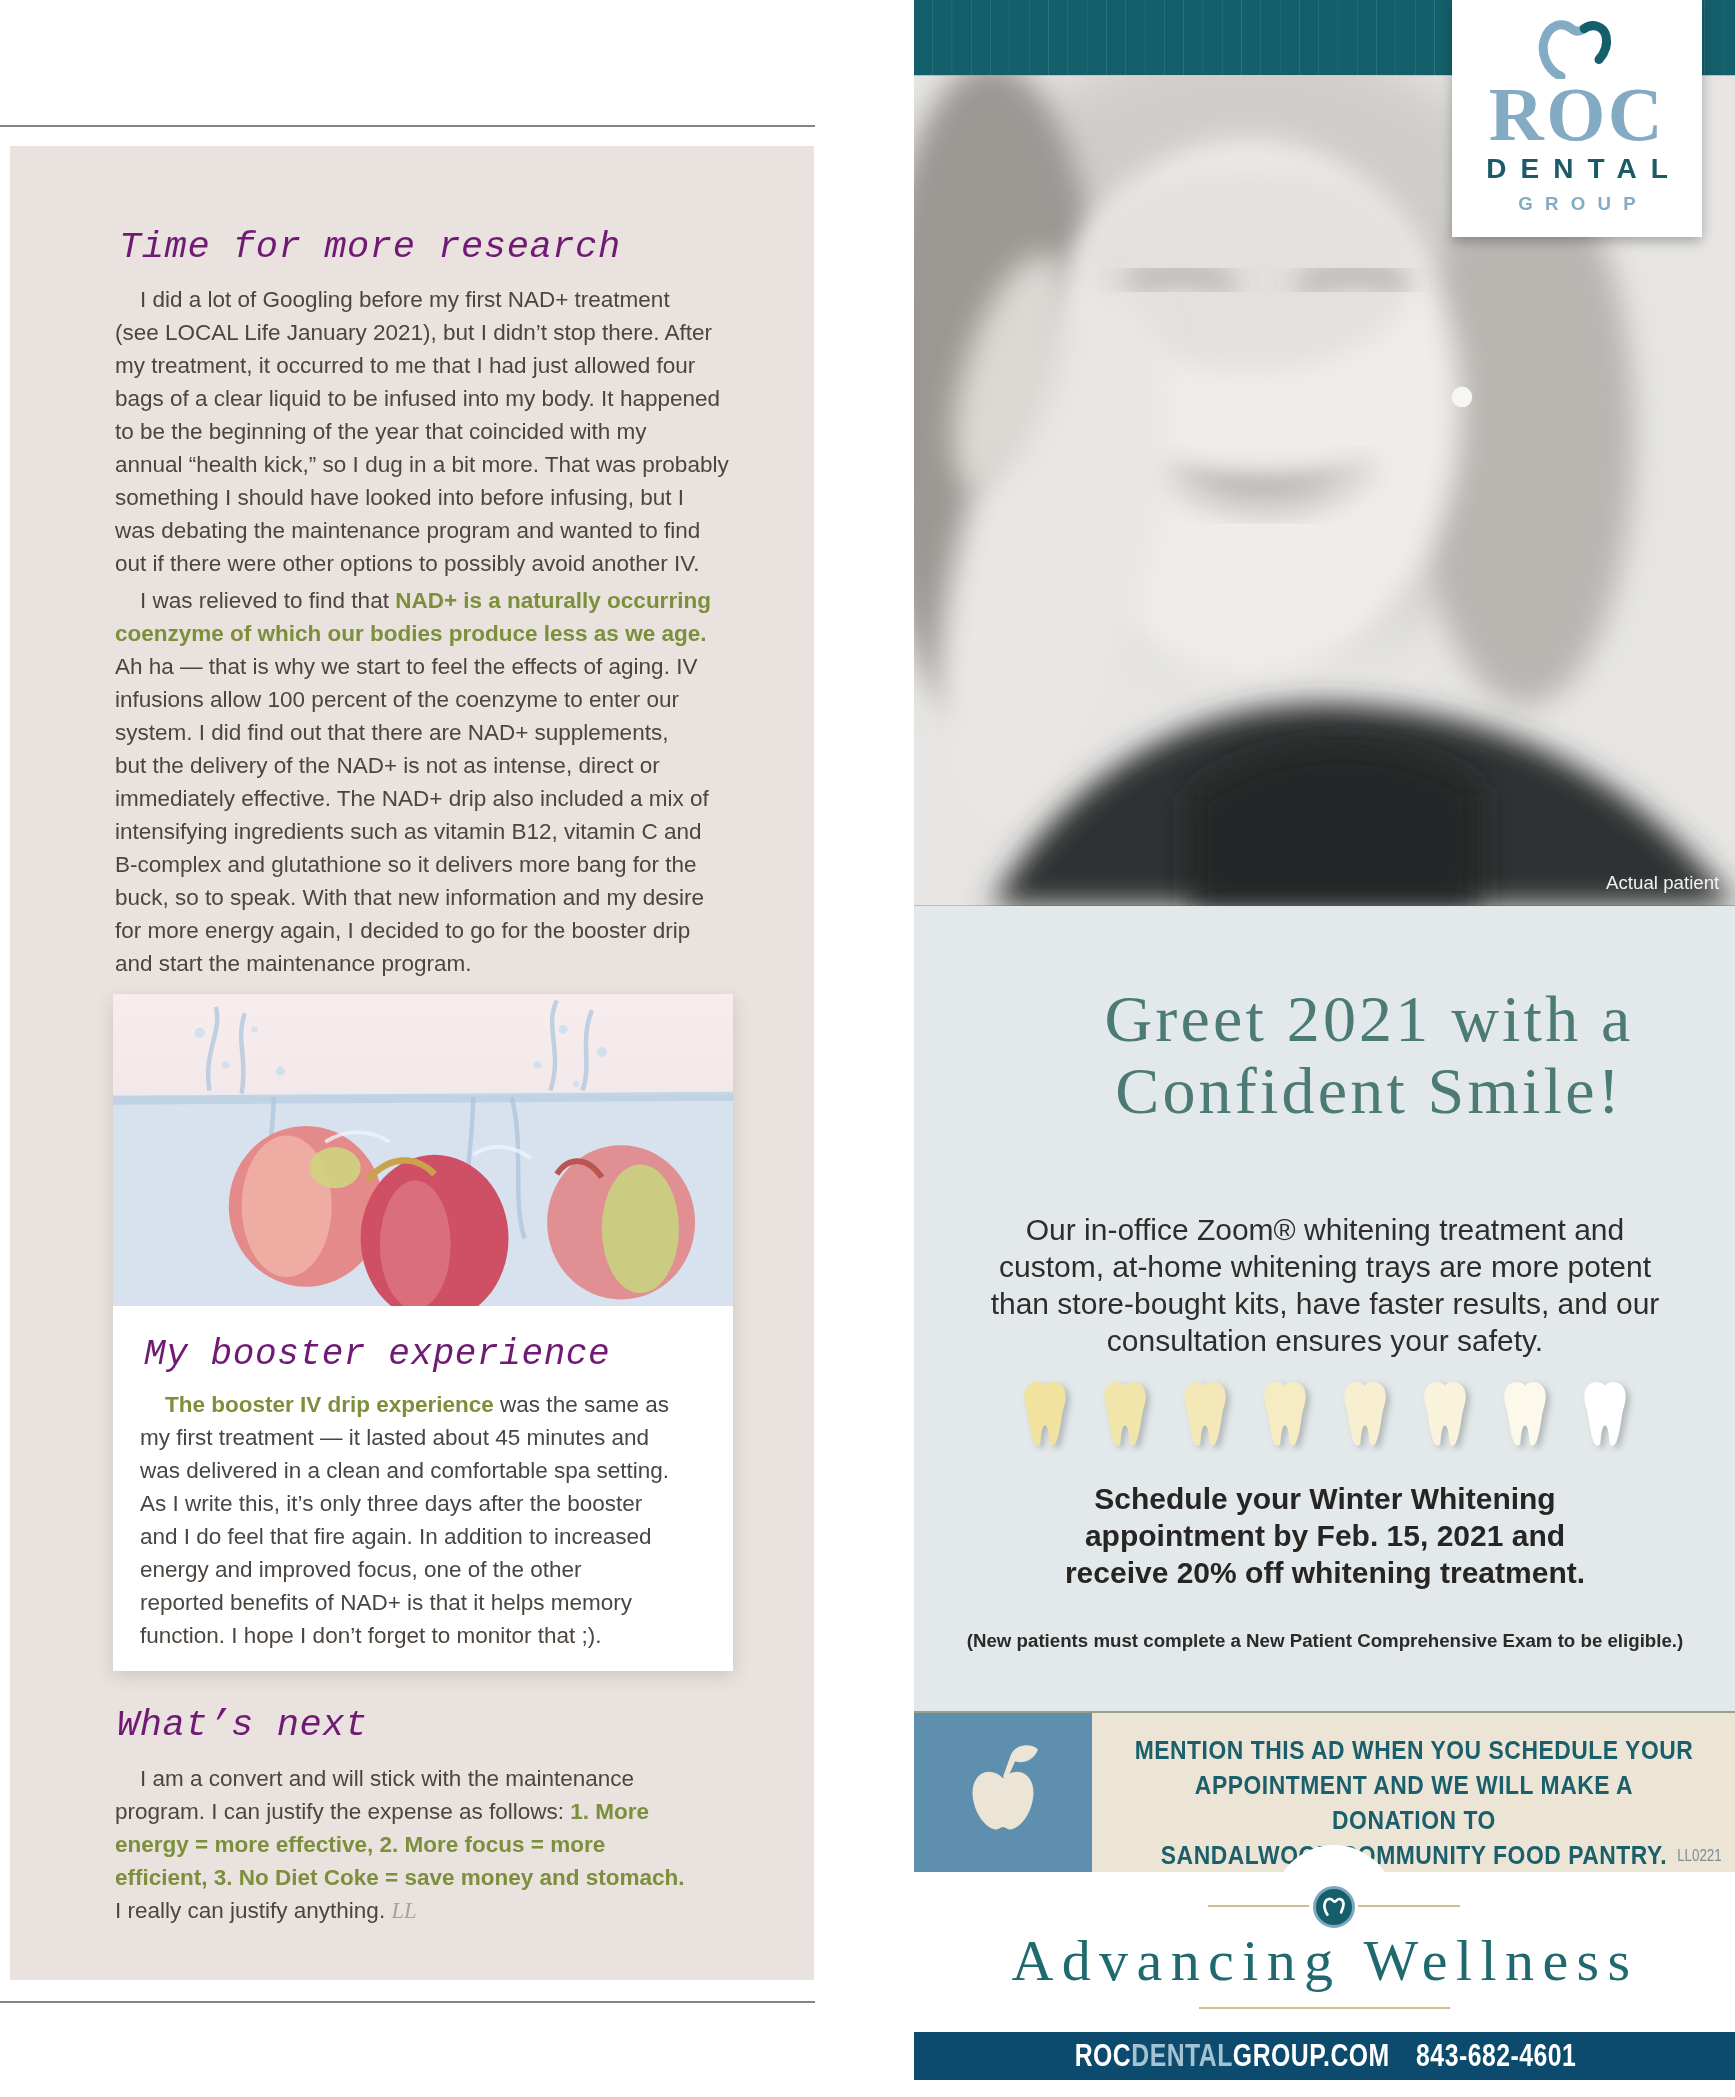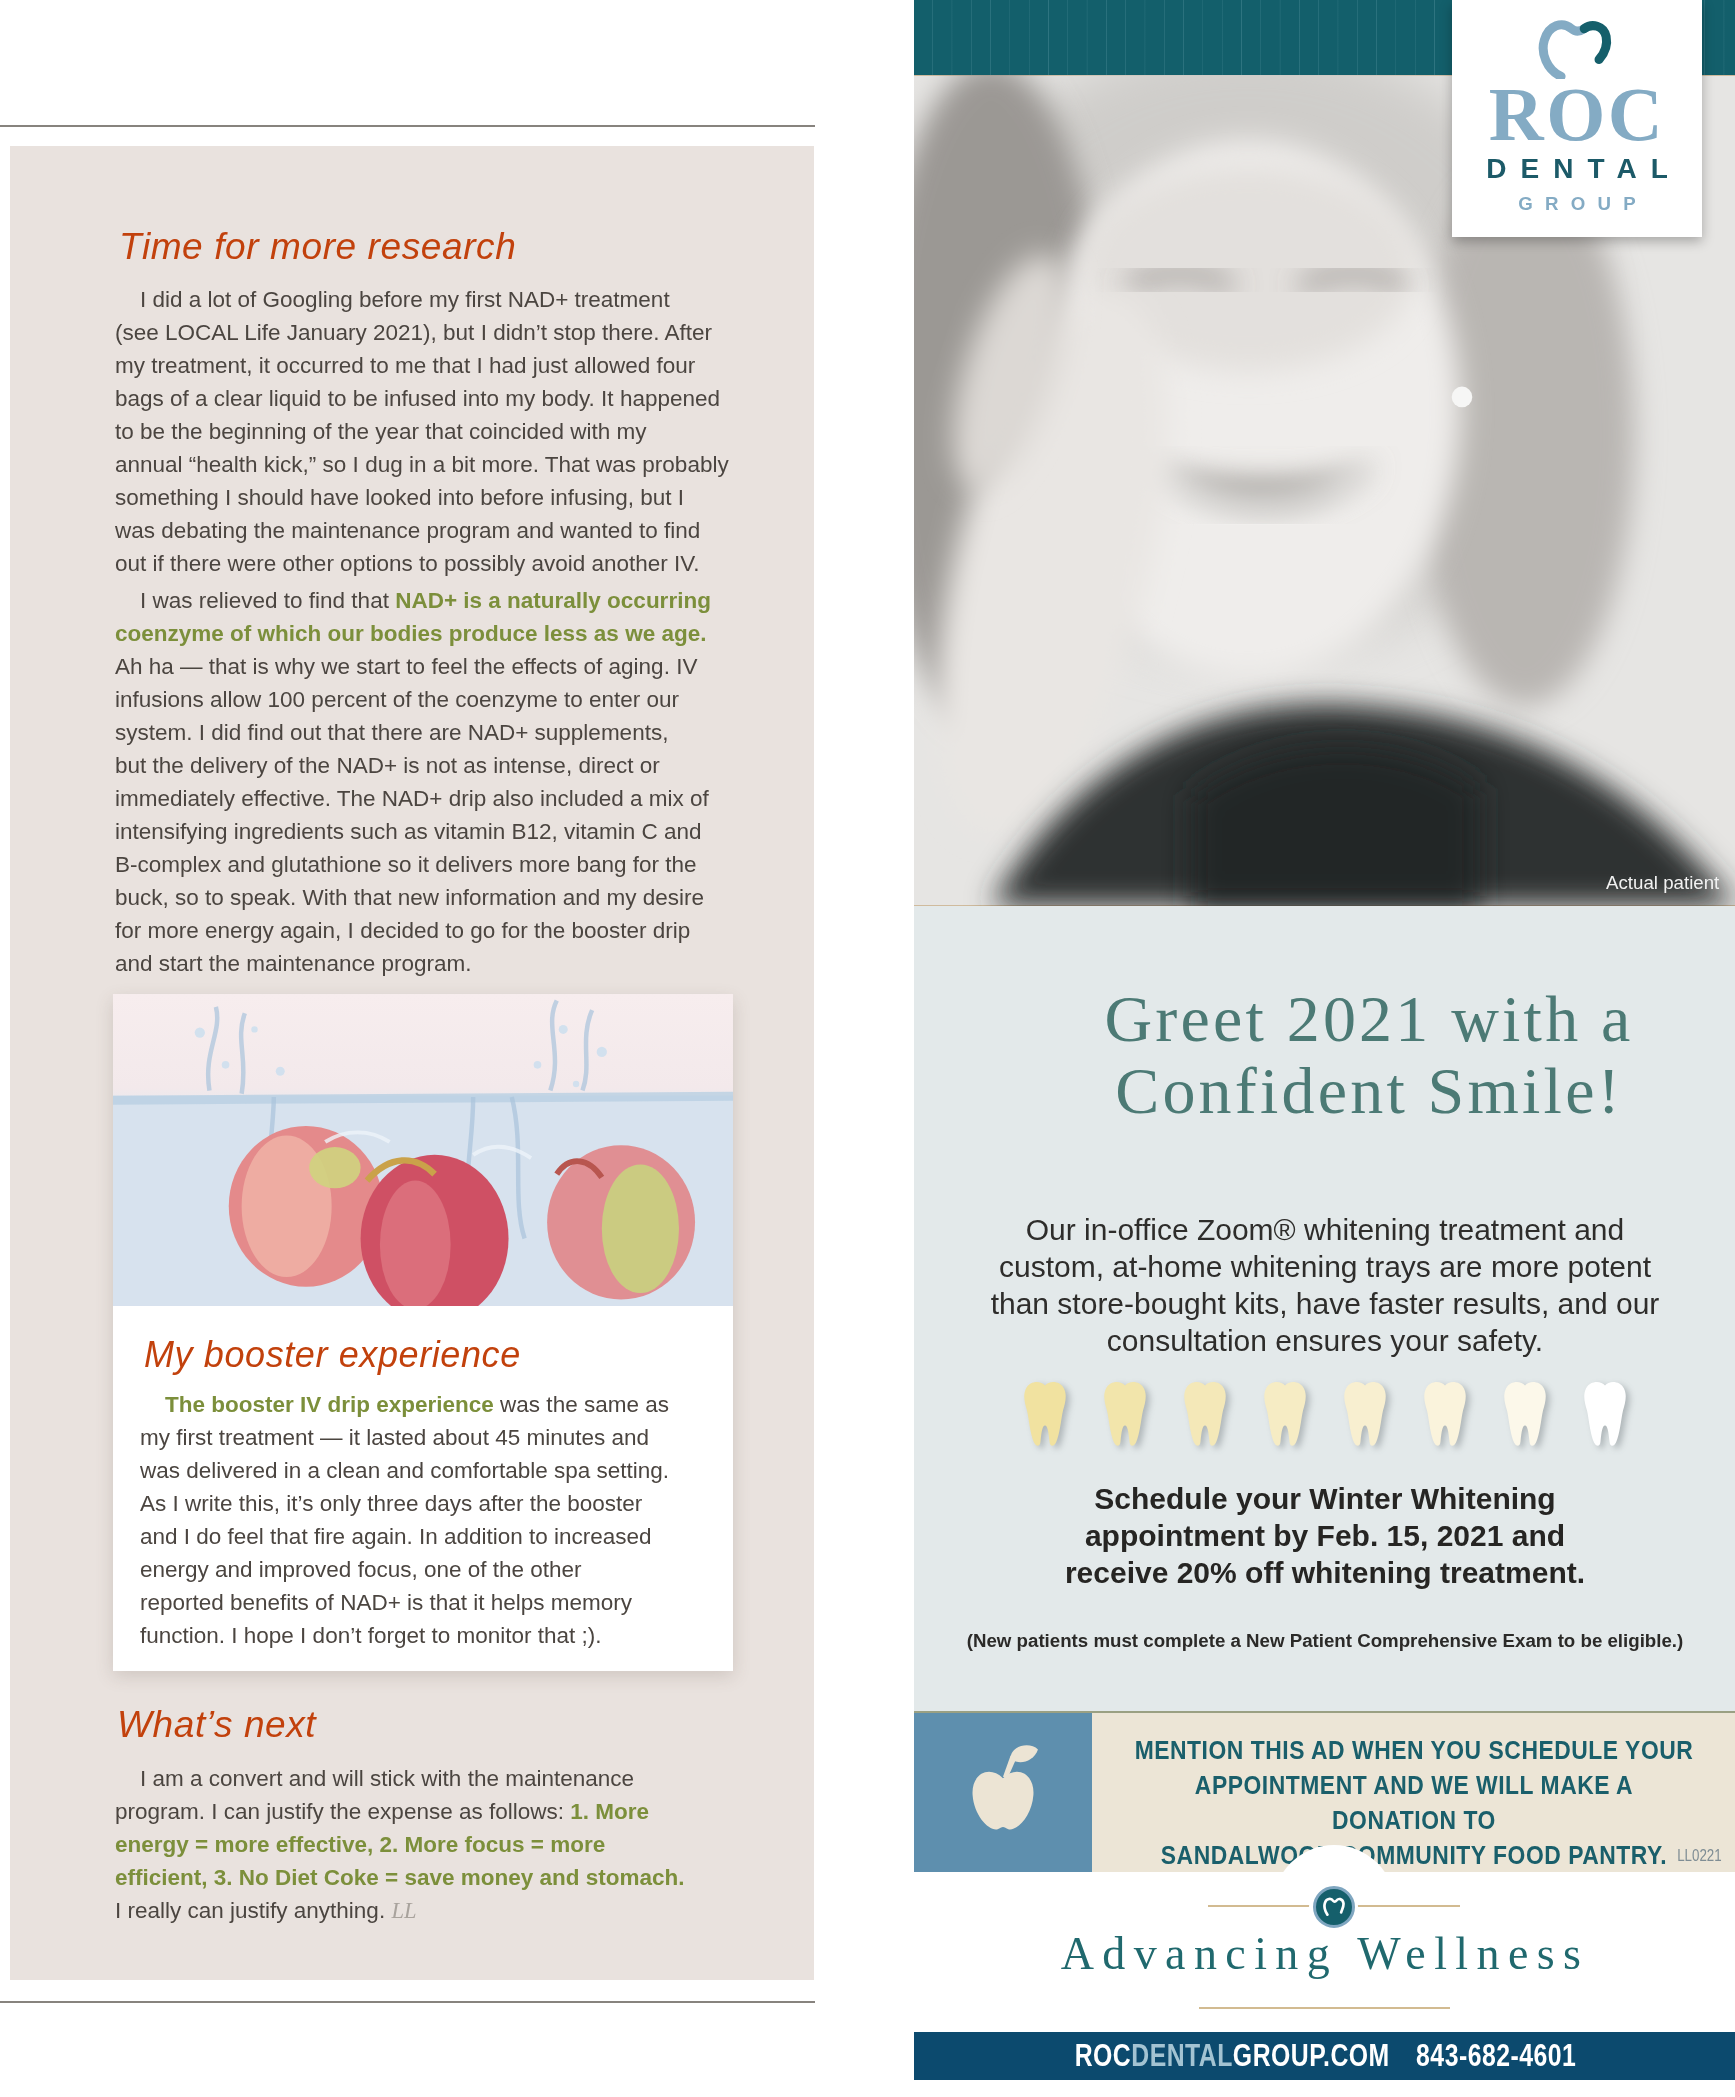--- a/index.html
+++ b/index.html
@@ -6,22 +6,22 @@
   body{
     width:1736px;height:2097px;position:relative;background:#ffffff;
     font-family:"Liberation Sans", sans-serif;overflow:hidden;
   }
   .abs{position:absolute;}
 
   
   .rule{background:#87837e;height:1.9px;}
   .article-panel{left:10.3px;top:146px;width:804px;height:1834px;background:#e9e2de;}
   .sec-heading{
-    font-family:Liberation Sans, sans-serif;font-style:italic;font-weight:500;
-    color:#c2410c;font-size:37px;letter-spacing:0.6px;white-space:nowrap;
+    font-family:Liberation Mono, monospace;font-style:italic;font-weight:500;
+    color:#701a75;font-size:37px;letter-spacing:0.6px;white-space:nowrap;
   }
   .body-copy{
     font-size:22.5px;line-height:33px;color:#4b4540;white-space:pre-wrap;
   }
   .body-copy .green{color:#7c8f3b;font-weight:bold;}
   .body-copy .sig{color:#a9a39d;font-family:"Liberation Serif", serif;font-style:italic;}
   .white-card{
     left:113px;top:994px;width:620px;height:677px;background:#ffffff;
     box-shadow:0 6.4px 16.7px rgba(90,70,60,.18);
   }
@@ -76,21 +76,21 @@
   .ring-logo{
     left:1309px;top:1882px;width:49px;height:49px;border-radius:50%;background:#ffffff;
     display:flex;align-items:center;justify-content:center;
   }
   .ring-inner{
     width:36px;height:36px;border-radius:50%;border:3.2px solid #7fa6c0;background:#155f6b;
     display:flex;align-items:center;justify-content:center;
   }
   .tagline{
     left:914px;top:1927px;width:822px;text-align:center;
-    font-family:"Liberation Serif", serif;font-size:46px;color:#20696e;letter-spacing:8.4px;
+    font-family:"Liberation Serif", serif;font-size:58px;color:#20696e;letter-spacing:8.4px;
   }
   .ad-footer{
     left:914px;top:2032px;width:822px;height:48px;background:#0c4a6e;
     display:flex;align-items:center;justify-content:center;
   }
   .footer-text{
     font-size:31px;font-weight:bold;color:#ffffff;letter-spacing:0.6px;
     transform:scaleX(.8);transform-origin:center;white-space:nowrap;
   }
   .footer-text .dental{color:#a3c3d2;}

